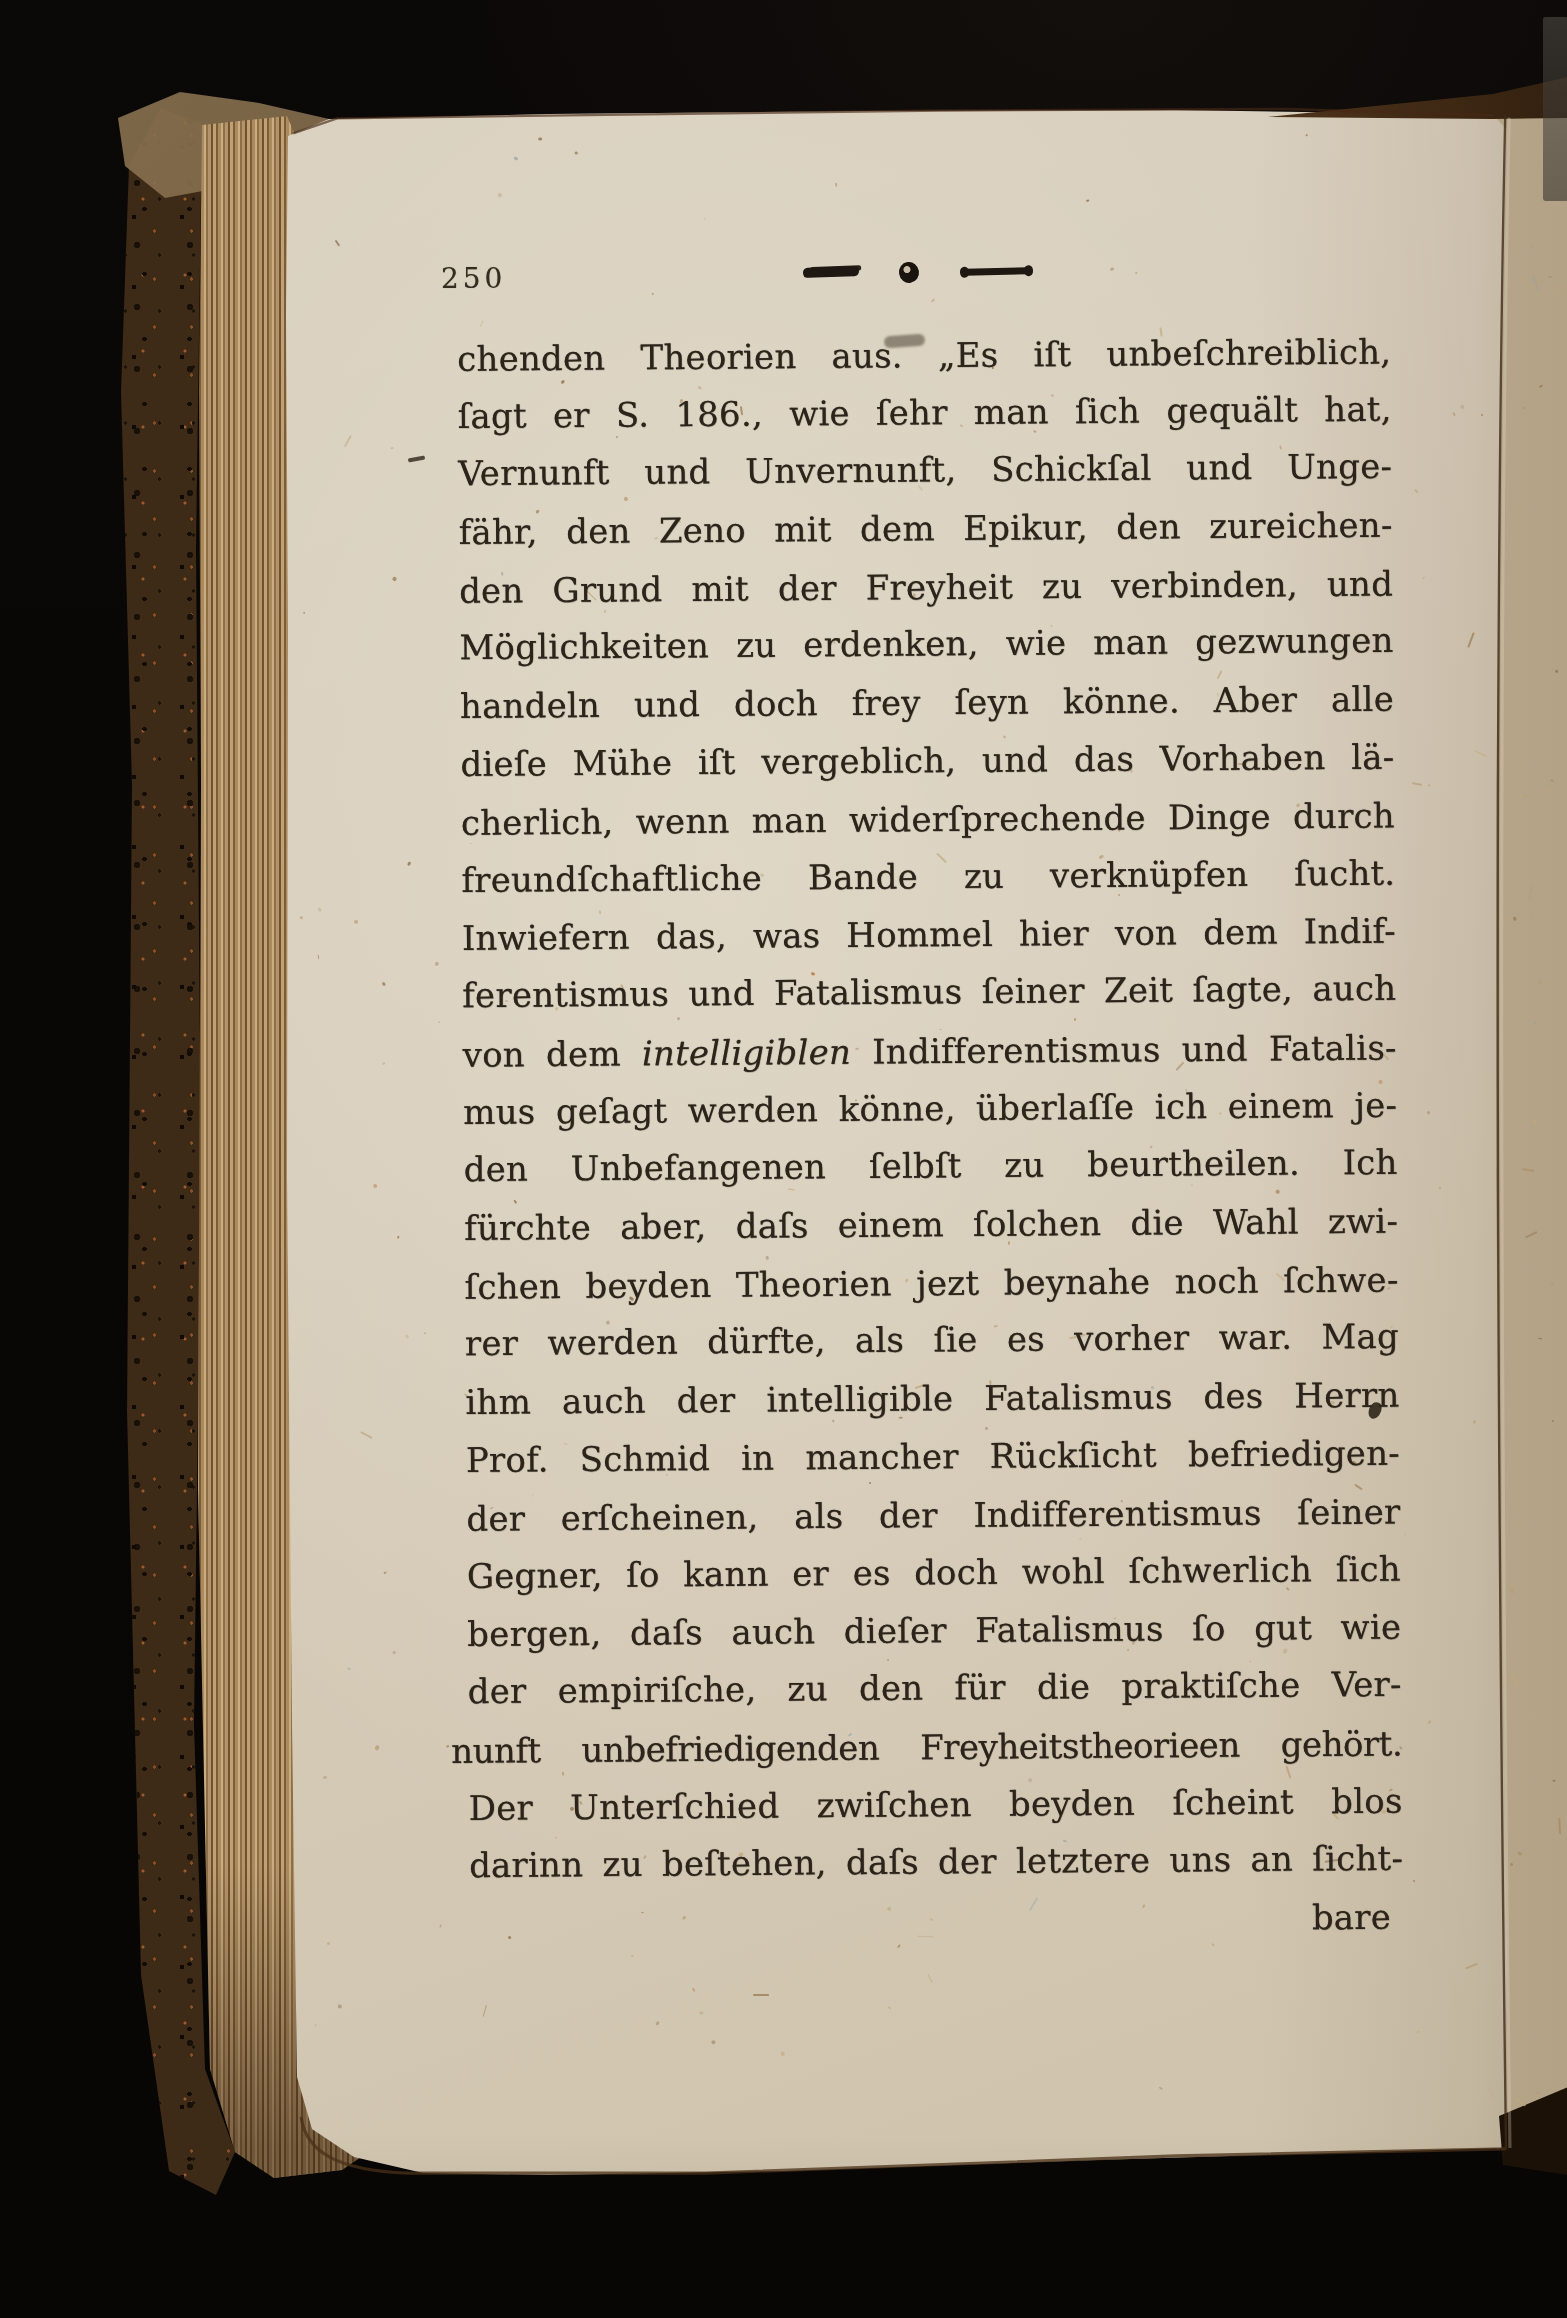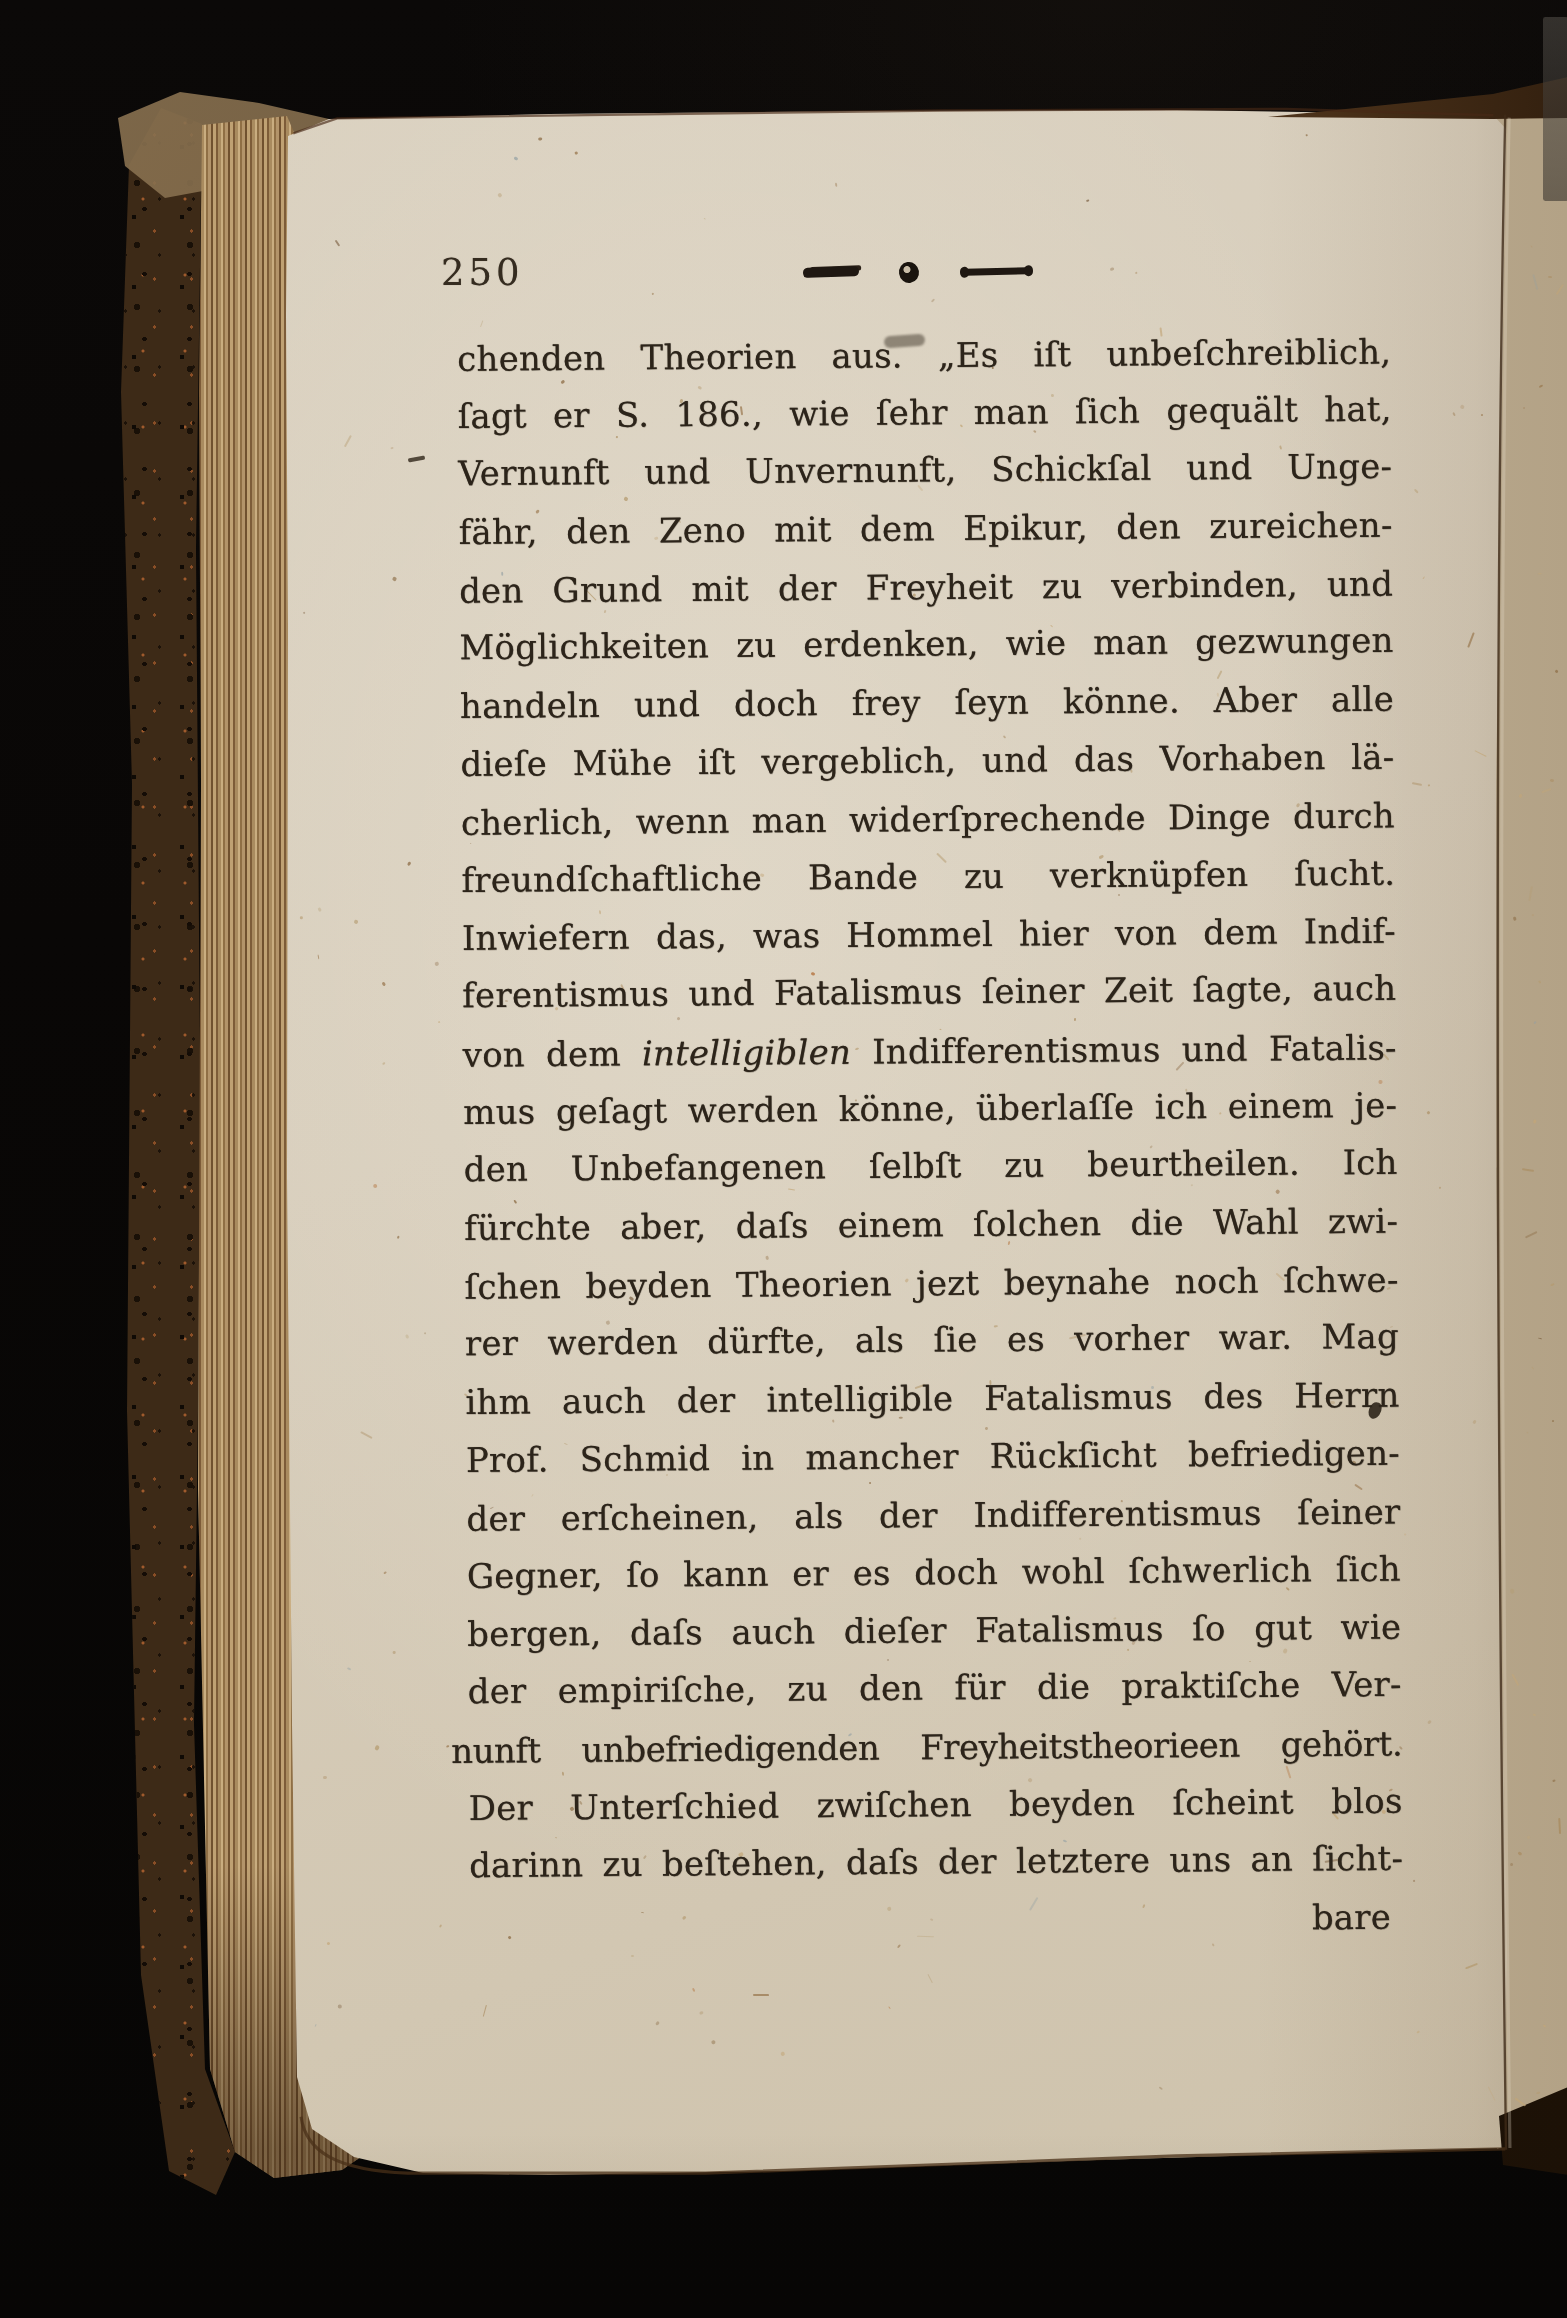--- a/index.html
+++ b/index.html
@@ -80,22 +80,22 @@
     white-space:normal;overflow:visible;
   }
   .line:nth-child(3n){transform:translateY(-0.8px);}
   .line:nth-child(4n+1){transform:translateY(0.8px);}
   .line .em{font-style:italic;}
   .line.tight{letter-spacing:-0.5px;word-spacing:-3.9px;margin-left:-17px;width:calc(100% + 17px);}
   .line.catch{text-align:right;text-align-last:right;padding-right:12.5px;}
 
   
   .page-number{
-    position:absolute;left:441px;top:251px;
-    color:#352c20;font-size:37px;letter-spacing:3.9px;
+    position:absolute;left:441px;top:262px;
+    color:#352c20;font-size:28px;letter-spacing:3.9px;
     text-shadow:0 0 0.8px rgba(50,40,28,.5);
   }
   .ornament{position:absolute;left:803px;top:259px;width:235px;height:23.5px;}
   .orn-dash-l{
     position:absolute;left:0;top:7.8px;width:56px;height:10.2px;border-radius:4.7px;
     background:#1f1812;box-shadow:4.7px -3.1px 0 -2.4px #2b2118, -2.4px 2.4px 0 -3.1px #2b2118;
     transform:rotate(-2deg);
   }
   .orn-circle{
     position:absolute;left:96px;top:3.1px;width:19.6px;height:21px;border-radius:50%;

